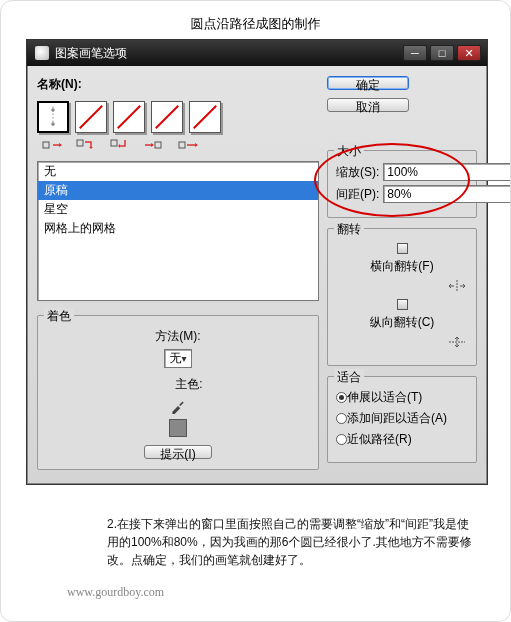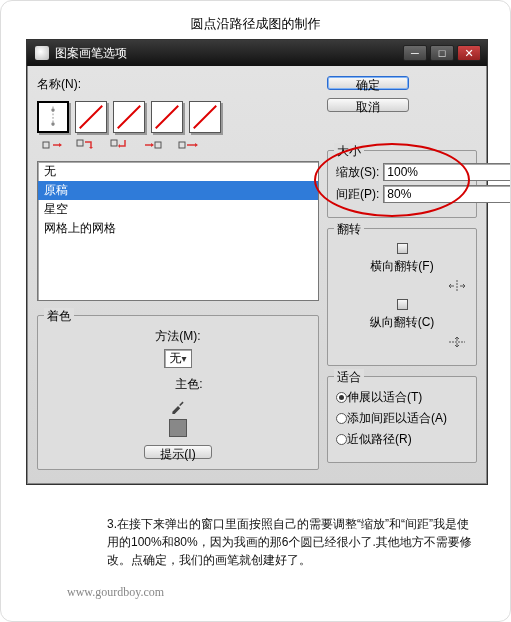--- a/index.html
+++ b/index.html
@@ -57,21 +57,21 @@
     padding: 10px 10px 14px 10px;
     display: flex;
     gap: 8px;
   }
   .left-col { flex: 1; min-width: 0; }
   .right-col { width: 150px; }
   .name-row {
     display: flex; align-items: center; gap: 4px;
     margin-bottom: 8px;
   }
-  .name-row label { white-space: nowrap; }
+  .name-row label { white-space: nowrap; font-weight: bold; }
   .name-input {
     flex: 1;
     height: 20px;
     background: #fff;
     border: 1px solid #888;
     box-shadow: inset 1px 1px 0 #aaa;
     padding: 0 4px;
     font-size: 12px;
   }
   .tile-row {
@@ -358,14 +358,14 @@
         </div>
         <div class="radio-row">
           <span class="radio"></span>
           <span>近似路径(R)</span>
         </div>
       </div>
     </div>
   </div>
 </div>
 
-<div class="footnote">3.在接下来弹出的窗口里面按照自己的需要调整“缩放”和“间距”我是使用的100%和80%，因为我画的那6个圆已经很小了.其他地方不需要修改。点确定，我们的画笔就创建好了。</div>
+<div class="footnote">2.在接下来弹出的窗口里面按照自己的需要调整“缩放”和“间距”我是使用的100%和80%，因为我画的那6个圆已经很小了.其他地方不需要修改。点确定，我们的画笔就创建好了。</div>
 <div class="watermark">www.gourdboy.com</div>
 
 </body></html>

